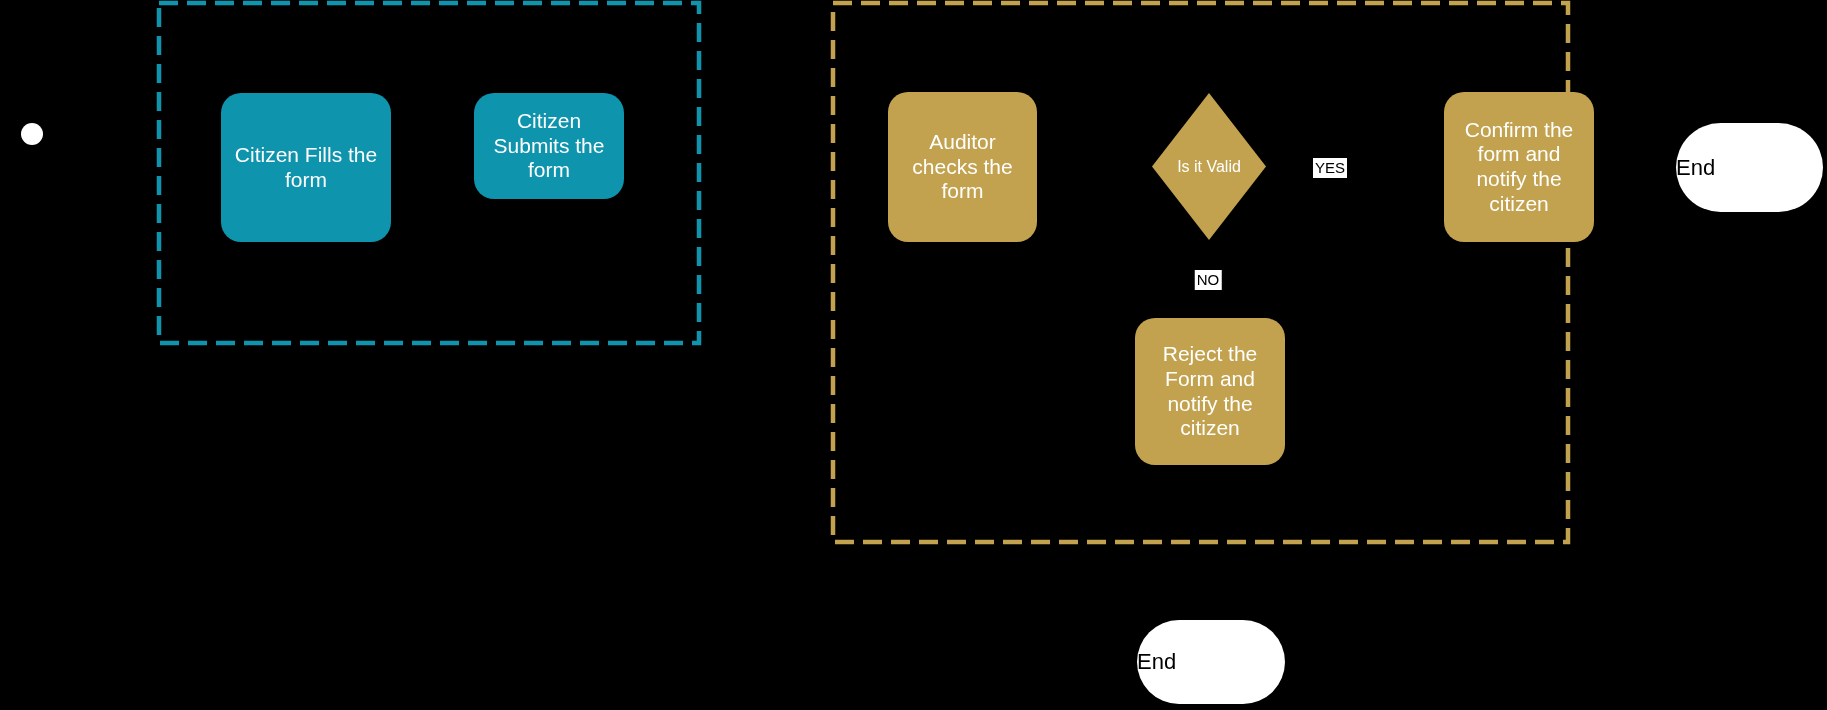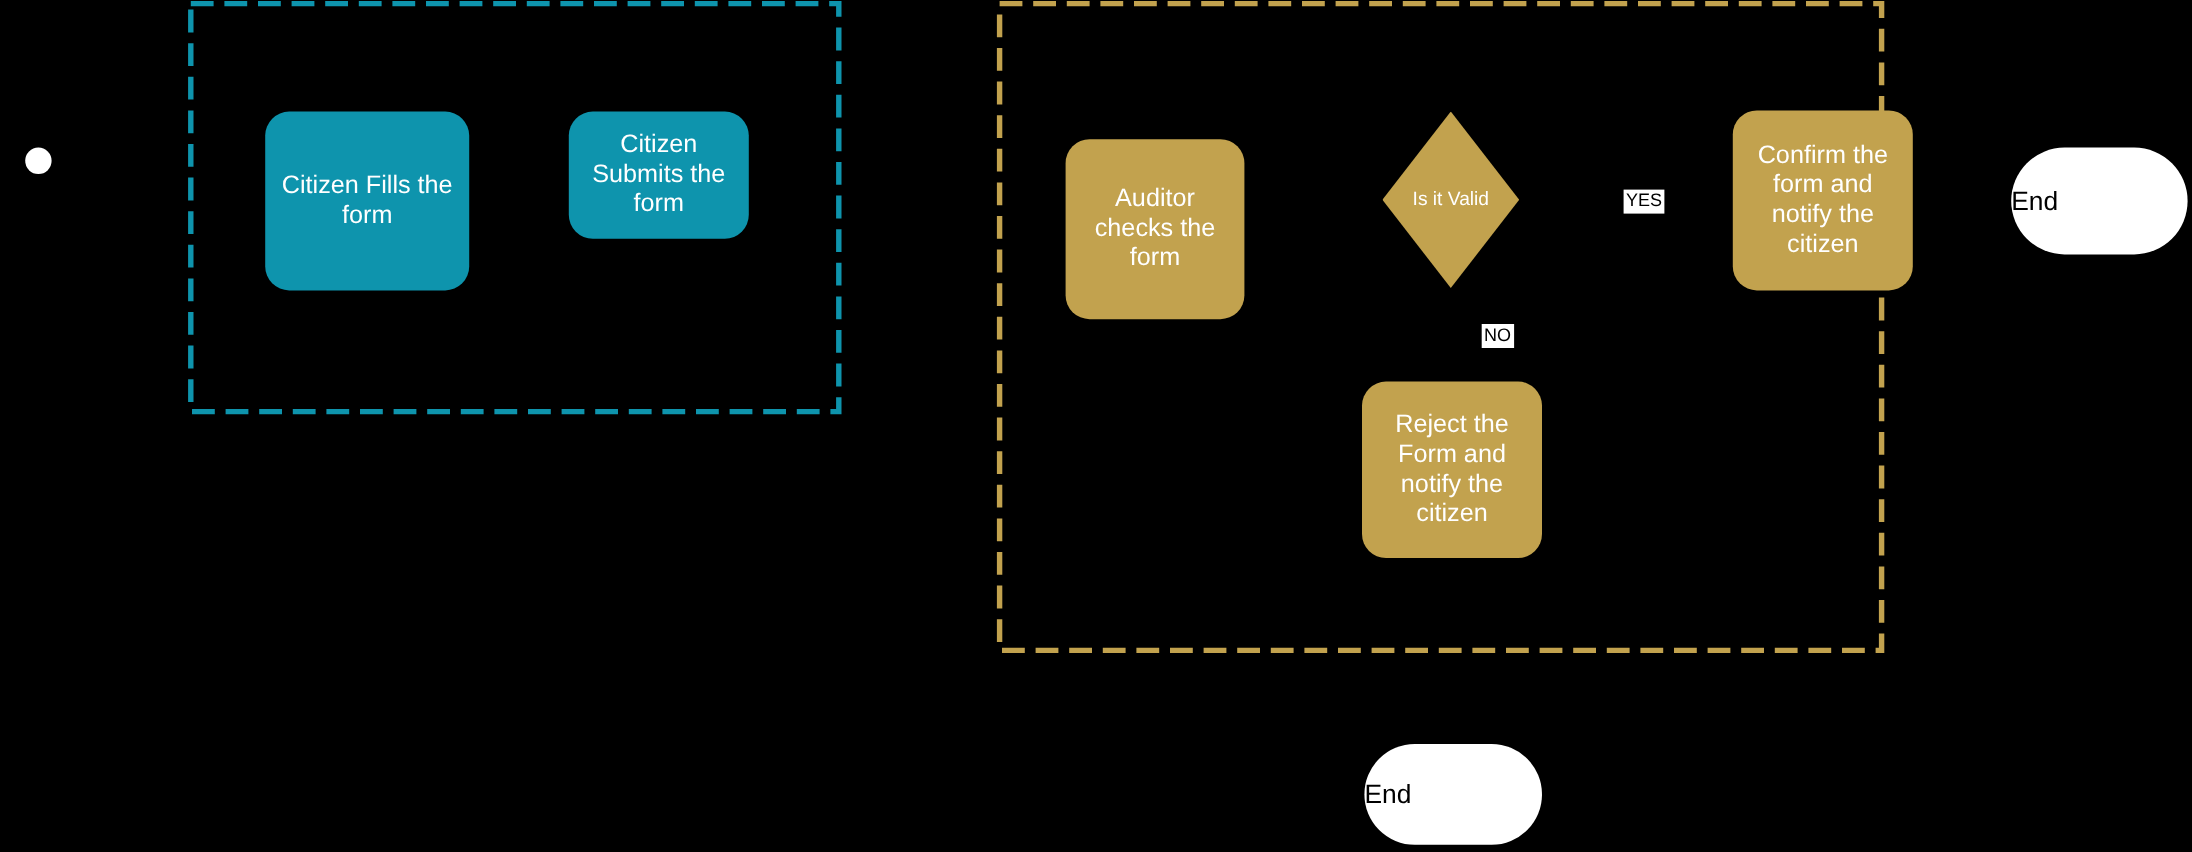--- a/index.html
+++ b/index.html
@@ -58,21 +58,21 @@
     text-align: center;
     font-size: 21px;
     line-height: 1.17;
     padding: 8px;
     box-sizing: border-box;
   }
   .task.citizen { background: var(--citizen_accent); }
   .task.auditor { background: var(--auditor_accent); }
   .task-fill    { left: 221px;  top: 93px;  width: 170px; height: 149px; }
   .task-submit  { left: 474px;  top: 93px;  width: 150px; height: 106px; }
-  .task-auditor { left: 888px;  top: 92px;  width: 149px; height: 150px; margin-top: 24px; }
+  .task-auditor { left: 888px;  top: 92px;  width: 149px; height: 150px; }
   .task-confirm { left: 1444px; top: 92px;  width: 150px; height: 150px; }
   .task-reject  { left: 1135px; top: 318px; width: 150px; height: 147px; justify-content: flex-end; }
   .decision {
     position: absolute;
     left: 1152px;
     top: 93px;
     width: 114px;
     height: 147px;
     background: var(--auditor_accent);
     clip-path: polygon(50% 0%, 100% 50%, 50% 100%, 0% 50%);
@@ -96,21 +96,20 @@
   .edge-label {
     position: absolute;
     transform: translate(-50%, -50%);
     background: var(--edge_label_bg);
     color: var(--edge_label_text);
     font-size: 15px;
     font-weight: 500;
     line-height: 1.2;
     padding: 1px 2px;
     white-space: nowrap;
-    margin-left: 40px;
   }
   .edge-label-yes { left: 1330px; top: 168px; }
   .edge-label-no  { left: 1208px; top: 280px; }
 </style>
 </head>
 <body>
 
 <div class="canvas">
 
   <svg class="lanes-layer" viewBox="0 0 1827 710" xmlns="http://www.w3.org/2000/svg">

